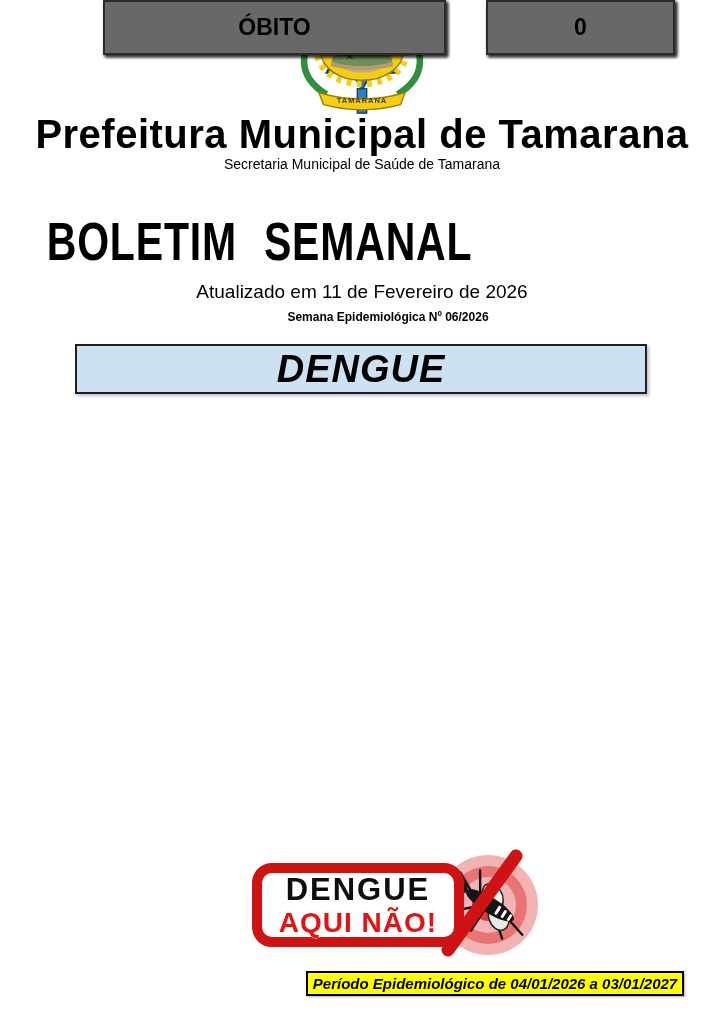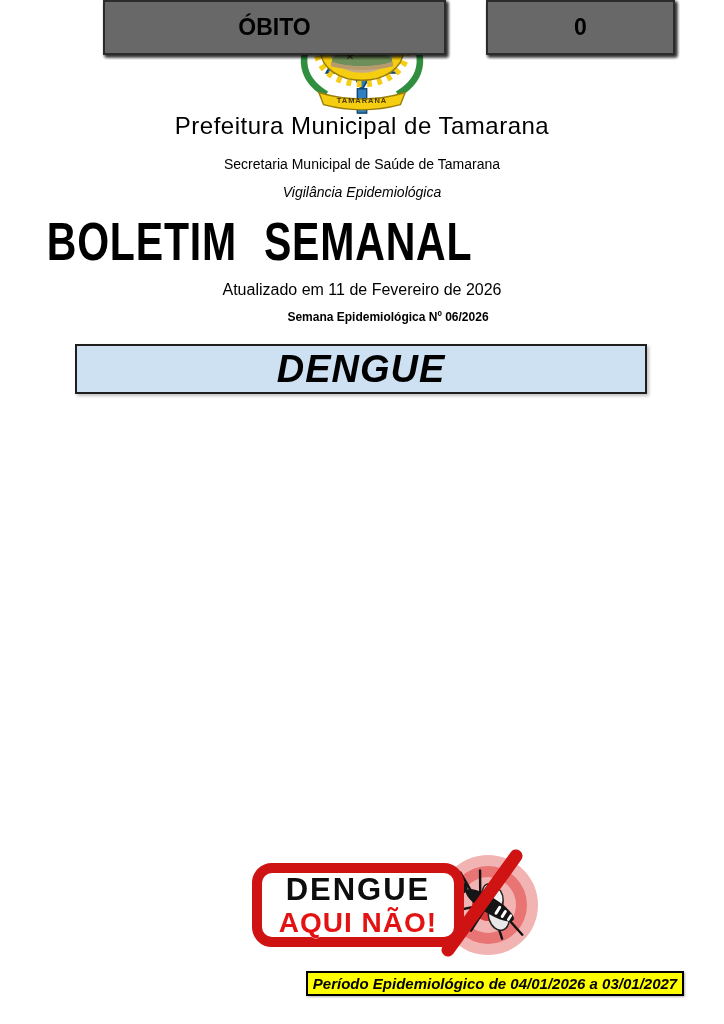--- a/index.html
+++ b/index.html
@@ -6,31 +6,31 @@
   body{
     width:724px;height:1024px;background:#ffffff;
     font-family:"Liberation Sans", sans-serif;color:#000;
     position:relative;overflow:hidden;
   }
   .page{position:absolute;inset:0;}
 
   .crest{position:absolute;top:10px;left:50%;transform:translateX(-50%);}
 
   .title{position:absolute;top:112px;width:100%;text-align:center;
-    font-size:24px;font-weight:normal;letter-spacing:0.5px;}
+    font-size:40px;font-weight:bold;letter-spacing:0.5px;}
   .subtitle{position:absolute;top:156px;width:100%;text-align:center;
     font-size:14px;}
   .dept{position:absolute;top:184px;width:100%;text-align:center;
     font-size:14px;font-style:italic;}
 
   .boletim-wrap{position:absolute;top:213px;width:100%;}
   .boletim{display:inline-block;font-size:50px;font-weight:900;
     transform:scale(0.82,1.08);transform-origin:center;
     letter-spacing:1px;word-spacing:18px;white-space:nowrap;}
-  .updated{position:absolute;top:281px;width:100%;text-align:center;font-size:16px;}
+  .updated{position:absolute;top:281px;width:100%;text-align:center;font-size:19px;}
   .week{position:absolute;top:310px;width:100%;text-align:center;
     font-size:12px;font-weight:bold;padding-left:26px;}
 
   .dengue-box{position:absolute;left:75px;top:344px;width:572px;height:50px;
     box-sizing:border-box;border:2px solid #1f1f1f;
     display:flex;align-items:center;justify-content:center;
     font-size:38px;font-weight:bold;font-style:italic;letter-spacing:1px;
     box-shadow:2px 2px 3px rgba(0,0,0,0.25);}
 
   .stat-row{position:absolute;left:16px;width:100%;height:55px;margin-left:12px;}
@@ -89,21 +89,20 @@
     <path d="M47,55 Q80,66 113,55 L113,60 Q80,68 47,60 Z" fill="#b99a6a"></path>
     <path d="M64,48 l6,4 M70,48 l-6,4" stroke="#3a3a2a" stroke-width="1.3"></path>
 
     <rect x="75" y="84" width="10" height="26" fill="#2f80c3" stroke="#14466e" stroke-width="1.5"></rect>
     <path d="M34,88 Q80,102 126,88 L121,101 Q80,112 39,101 Z" fill="#f5cd11" stroke="#9a7d08" stroke-width="1.5"></path>
     <text x="80" y="99" text-anchor="middle" font-size="8" font-weight="bold" fill="#4a3b10" letter-spacing="1">TAMARANA</text>
   </svg>
 
   <div class="title">Prefeitura Municipal de Tamarana</div>
   <div class="subtitle">Secretaria Municipal de Saúde de Tamarana</div>
-  <div class="dept">Vigilância Epidemiológica</div>
 
   <div class="boletim-wrap">
     <span class="boletim">BOLETIM SEMANAL</span>
   </div>
   <div class="updated">Atualizado em 11 de Fevereiro de 2026</div>
   <div class="week">Semana Epidemiológica Nº 06/2026</div>
 
   <div class="dengue-box" style="background-color: rgb(206, 225, 242);">
     <span>DENGUE</span>
   </div>

